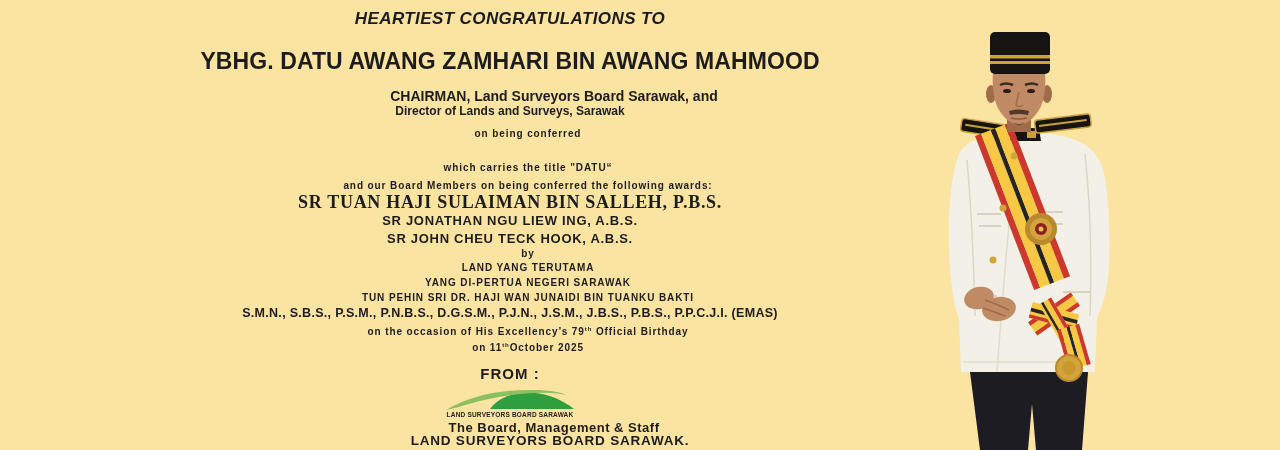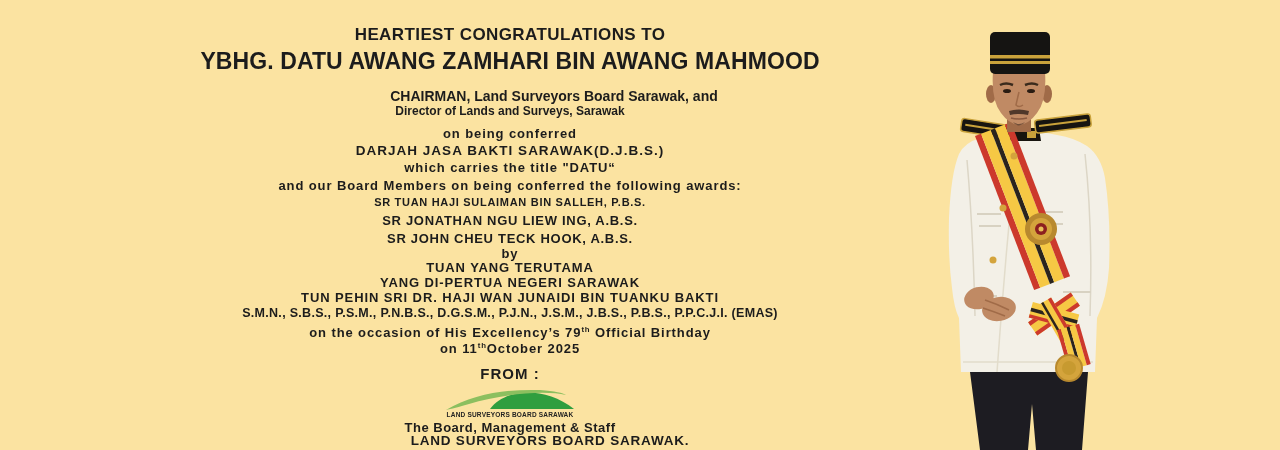--- a/index.html
+++ b/index.html
@@ -2,65 +2,64 @@
 <html><head>
 <meta charset="utf-8">
 <style>
   html,body{margin:0;padding:0;}
   body{width:1280px;height:450px;overflow:hidden;background:#fbe3a1;
        font-family:"Liberation Sans",sans-serif;color:#1c1c1c;}
   .banner{position:relative;width:1280px;height:450px;}
   .content{position:absolute;left:0;top:0;width:1020px;height:450px;}
   .line{position:absolute;width:100%;text-align:center;font-weight:bold;
         color:#1c1c1c;white-space:nowrap;line-height:15px;}
-  .l-heading{top:9px;font-size:17px;letter-spacing:.4px;line-height:20px;margin-top:16px;}
+  .l-heading{top:9px;font-size:17px;font-style:italic;letter-spacing:.4px;line-height:20px;}
   .l-name{top:49px;font-size:23px;line-height:24px;letter-spacing:.1px;}
   .l-chairman{top:89px;font-size:14px;margin-left:44px;}
   .l-director{top:104px;font-size:12px;}
-  .fut{letter-spacing:.9px;font-size:13px;}
+  .fut{letter-spacing:.9px;font-size:10px;margin-left:18px;}
   .l-conferred{top:126px;}
   .l-darjah{top:143px;font-size:13.5px;letter-spacing:1px;}
   .l-carries{top:160px;}
   .l-boardintro{top:178px;}
-  .l-m0{top:195px;font-size:11px;letter-spacing:.7px;}
+  .l-m0{top:195px;font-size:18px;letter-spacing:.7px;font-family:Liberation Serif, serif;}
   .l-m1{top:213px;font-size:13px;letter-spacing:.7px;}
   .l-m2{top:231px;font-size:13px;letter-spacing:.7px;}
   .l-by{top:246px;}
   .l-c0{top:260px;}
   .l-c1{top:275px;}
   .l-c2{top:290px;}
   .l-smn{top:306px;font-size:12.5px;letter-spacing:.3px;}
   .l-occasion{top:322px;}
   .l-date{top:338px;}
   .l-from{top:366px;font-size:15px;letter-spacing:1px;}
   .logo-wrap{position:absolute;top:386px;left:50%;transform:translateX(-50%);}
   .l-caption{top:411px;font-size:6.5px;letter-spacing:.2px;line-height:8px;color:#222;}
-  .l-staff1{top:421px;font-size:13px;letter-spacing:.5px;line-height:13px;}
+  .l-staff1{top:421px;font-size:13px;letter-spacing:.5px;line-height:13px;padding-left:44px;}
   .l-staff2{top:434px;font-size:13.5px;letter-spacing:.8px;line-height:14px;padding-left:40px;}
   sup{font-size:60%;vertical-align:super;}
   .photo{position:absolute;left:935px;top:28px;width:190px;height:422px;}
 </style>
 </head>
 <body>
 
 <div class="banner">
   <div class="content">
     <div class="line l-heading">HEARTIEST CONGRATULATIONS TO</div>
     <div class="line l-name">YBHG. DATU AWANG ZAMHARI BIN AWANG MAHMOOD</div>
     <div class="line l-chairman">CHAIRMAN, Land Surveyors Board Sarawak, and</div>
     <div class="line l-director">Director of Lands and Surveys, Sarawak</div>
     <div class="line fut l-conferred">on being conferred</div>
-    <div class="line l-darjah">DARJAH JASA BAKTI SARAWAK(D.J.B.S.)</div>
     <div class="line fut l-carries">which carries the title "DATU“</div>
     <div class="line fut l-boardintro">and our Board Members on being conferred the following awards:</div>
     <div class="line l-m0">SR TUAN HAJI SULAIMAN BIN SALLEH, P.B.S.</div>
     <div class="line l-m1">SR JONATHAN NGU LIEW ING, A.B.S.</div>
     <div class="line l-m2">SR JOHN CHEU TECK HOOK, A.B.S.</div>
     <div class="line fut l-by">by</div>
-    <div class="line fut l-c0">TUAN YANG TERUTAMA</div>
+    <div class="line fut l-c0">LAND YANG TERUTAMA</div>
     <div class="line fut l-c1">YANG DI-PERTUA NEGERI SARAWAK</div>
     <div class="line fut l-c2">TUN PEHIN SRI DR. HAJI WAN JUNAIDI BIN TUANKU BAKTI</div>
     <div class="line l-smn">S.M.N., S.B.S., P.S.M., P.N.B.S., D.G.S.M., P.J.N., J.S.M., J.B.S., P.B.S., P.P.C.J.I. (EMAS)</div>
     <div class="line fut l-occasion"><span>on the occasion of His Excellency’s 79</span><sup>th</sup><span> Official Birthday</span></div>
     <div class="line fut l-date"><span>on 11</span><sup>th</sup><span>October 2025</span></div>
     <div class="line l-from">FROM :</div>
 
     <div class="logo-wrap">
       <svg width="130" height="26" viewBox="0 0 130 26">
         <path d="M45,23 C60,2 100,0 129,23 Z" fill="#2f9e3f"></path>

